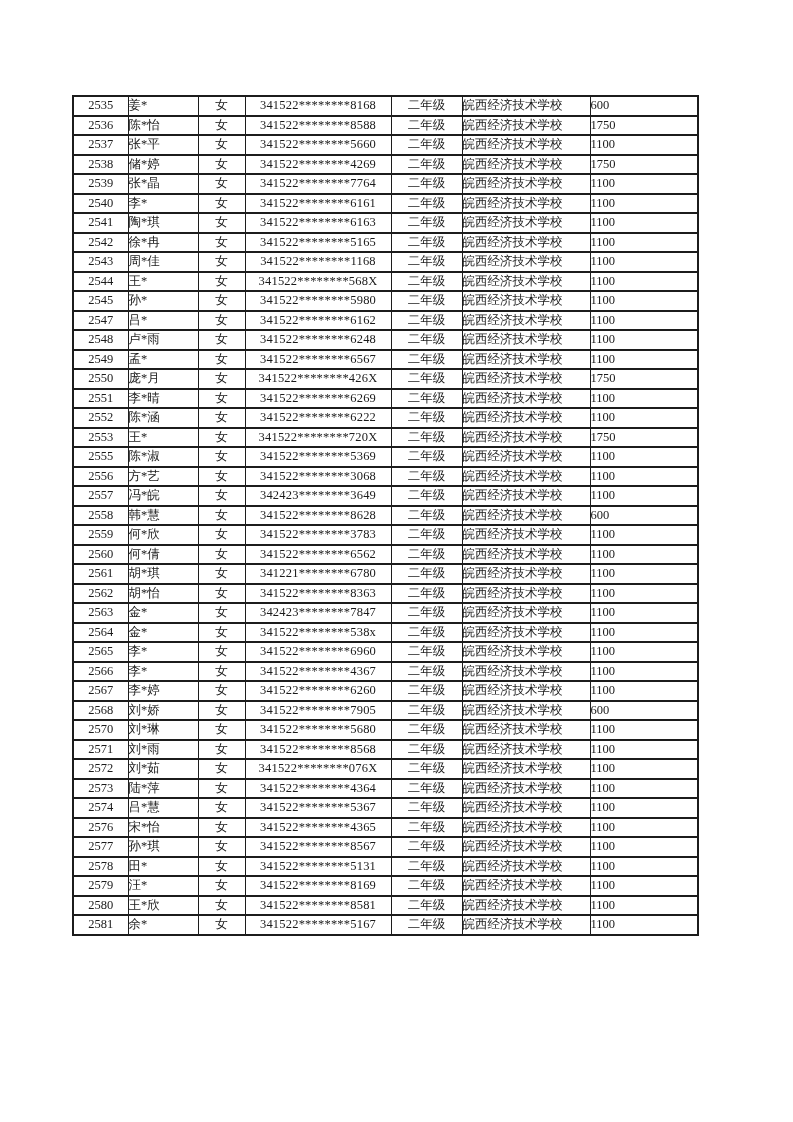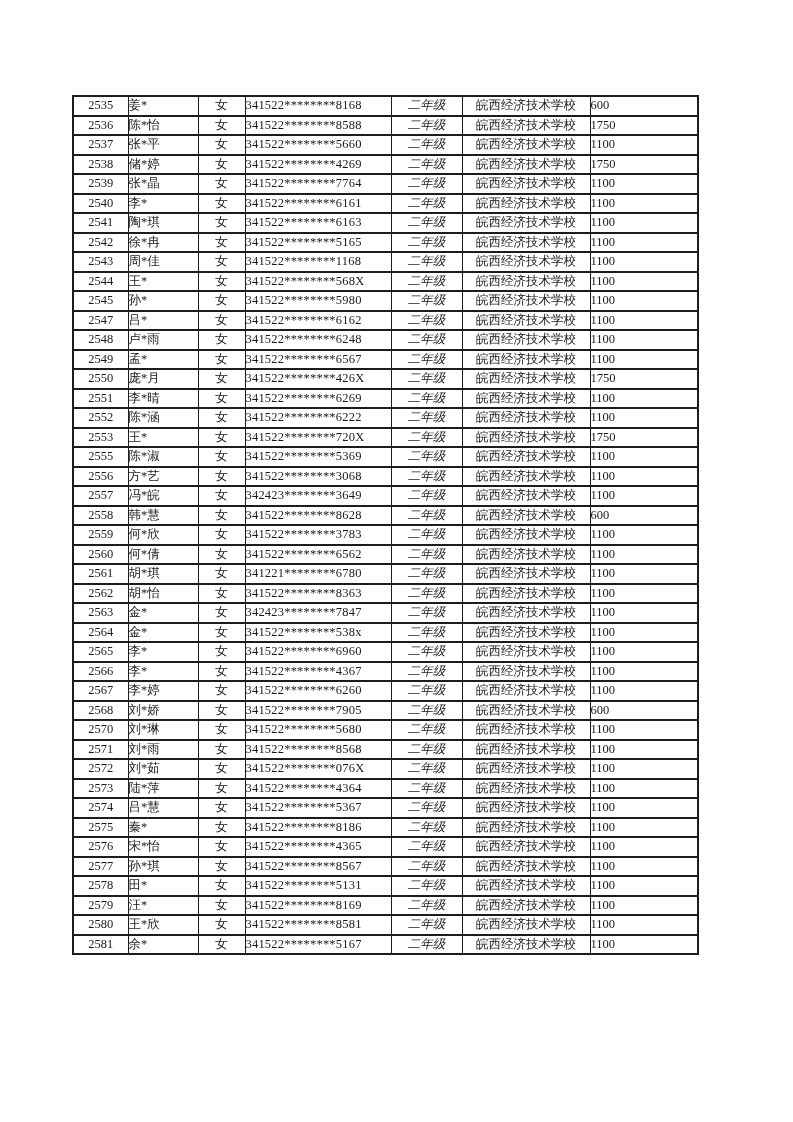--- a/index.html
+++ b/index.html
@@ -40,23 +40,23 @@
     font-size: 12.5px;
     line-height: 17.5px;
     vertical-align: middle;
     white-space: nowrap;
     overflow: hidden;
   }
   
   td.col-serial   { text-align: center; }
   td.col-name     { text-align: left; padding-left: 4px; }
   td.col-gender   { text-align: center; }
-  td.col-id       { text-align: left; padding-left: 2px; letter-spacing: 0.2px; }
-  td.col-grade    { text-align: center; font-style: italic; }
-  td.col-school   { text-align: center; }
+  td.col-id       { text-align: center; padding-left: 2px; letter-spacing: 0.2px; }
+  td.col-grade    { text-align: center; }
+  td.col-school   { text-align: left; }
   td.col-amount   { text-align: left; font-family: Liberation Serif, serif; }
 </style>
 </head>
 <body>
 
 <div class="doc-page">
   <table class="student-table">
     <colgroup>
       <col style="width:55px">
       <col style="width:70px">
@@ -394,29 +394,20 @@
         <tr>
           <td class="col-serial">2574</td>
           <td class="col-name">吕*慧</td>
           <td class="col-gender">女</td>
           <td class="col-id">341522********5367</td>
           <td class="col-grade">二年级</td>
           <td class="col-school">皖西经济技术学校</td>
           <td class="col-amount">1100</td>
         </tr>
         <tr>
-          <td class="col-serial">2575</td>
-          <td class="col-name">秦*</td>
-          <td class="col-gender">女</td>
-          <td class="col-id">341522********8186</td>
-          <td class="col-grade">二年级</td>
-          <td class="col-school">皖西经济技术学校</td>
-          <td class="col-amount">1100</td>
-        </tr>
-        <tr>
           <td class="col-serial">2576</td>
           <td class="col-name">宋*怡</td>
           <td class="col-gender">女</td>
           <td class="col-id">341522********4365</td>
           <td class="col-grade">二年级</td>
           <td class="col-school">皖西经济技术学校</td>
           <td class="col-amount">1100</td>
         </tr>
         <tr>
           <td class="col-serial">2577</td>

